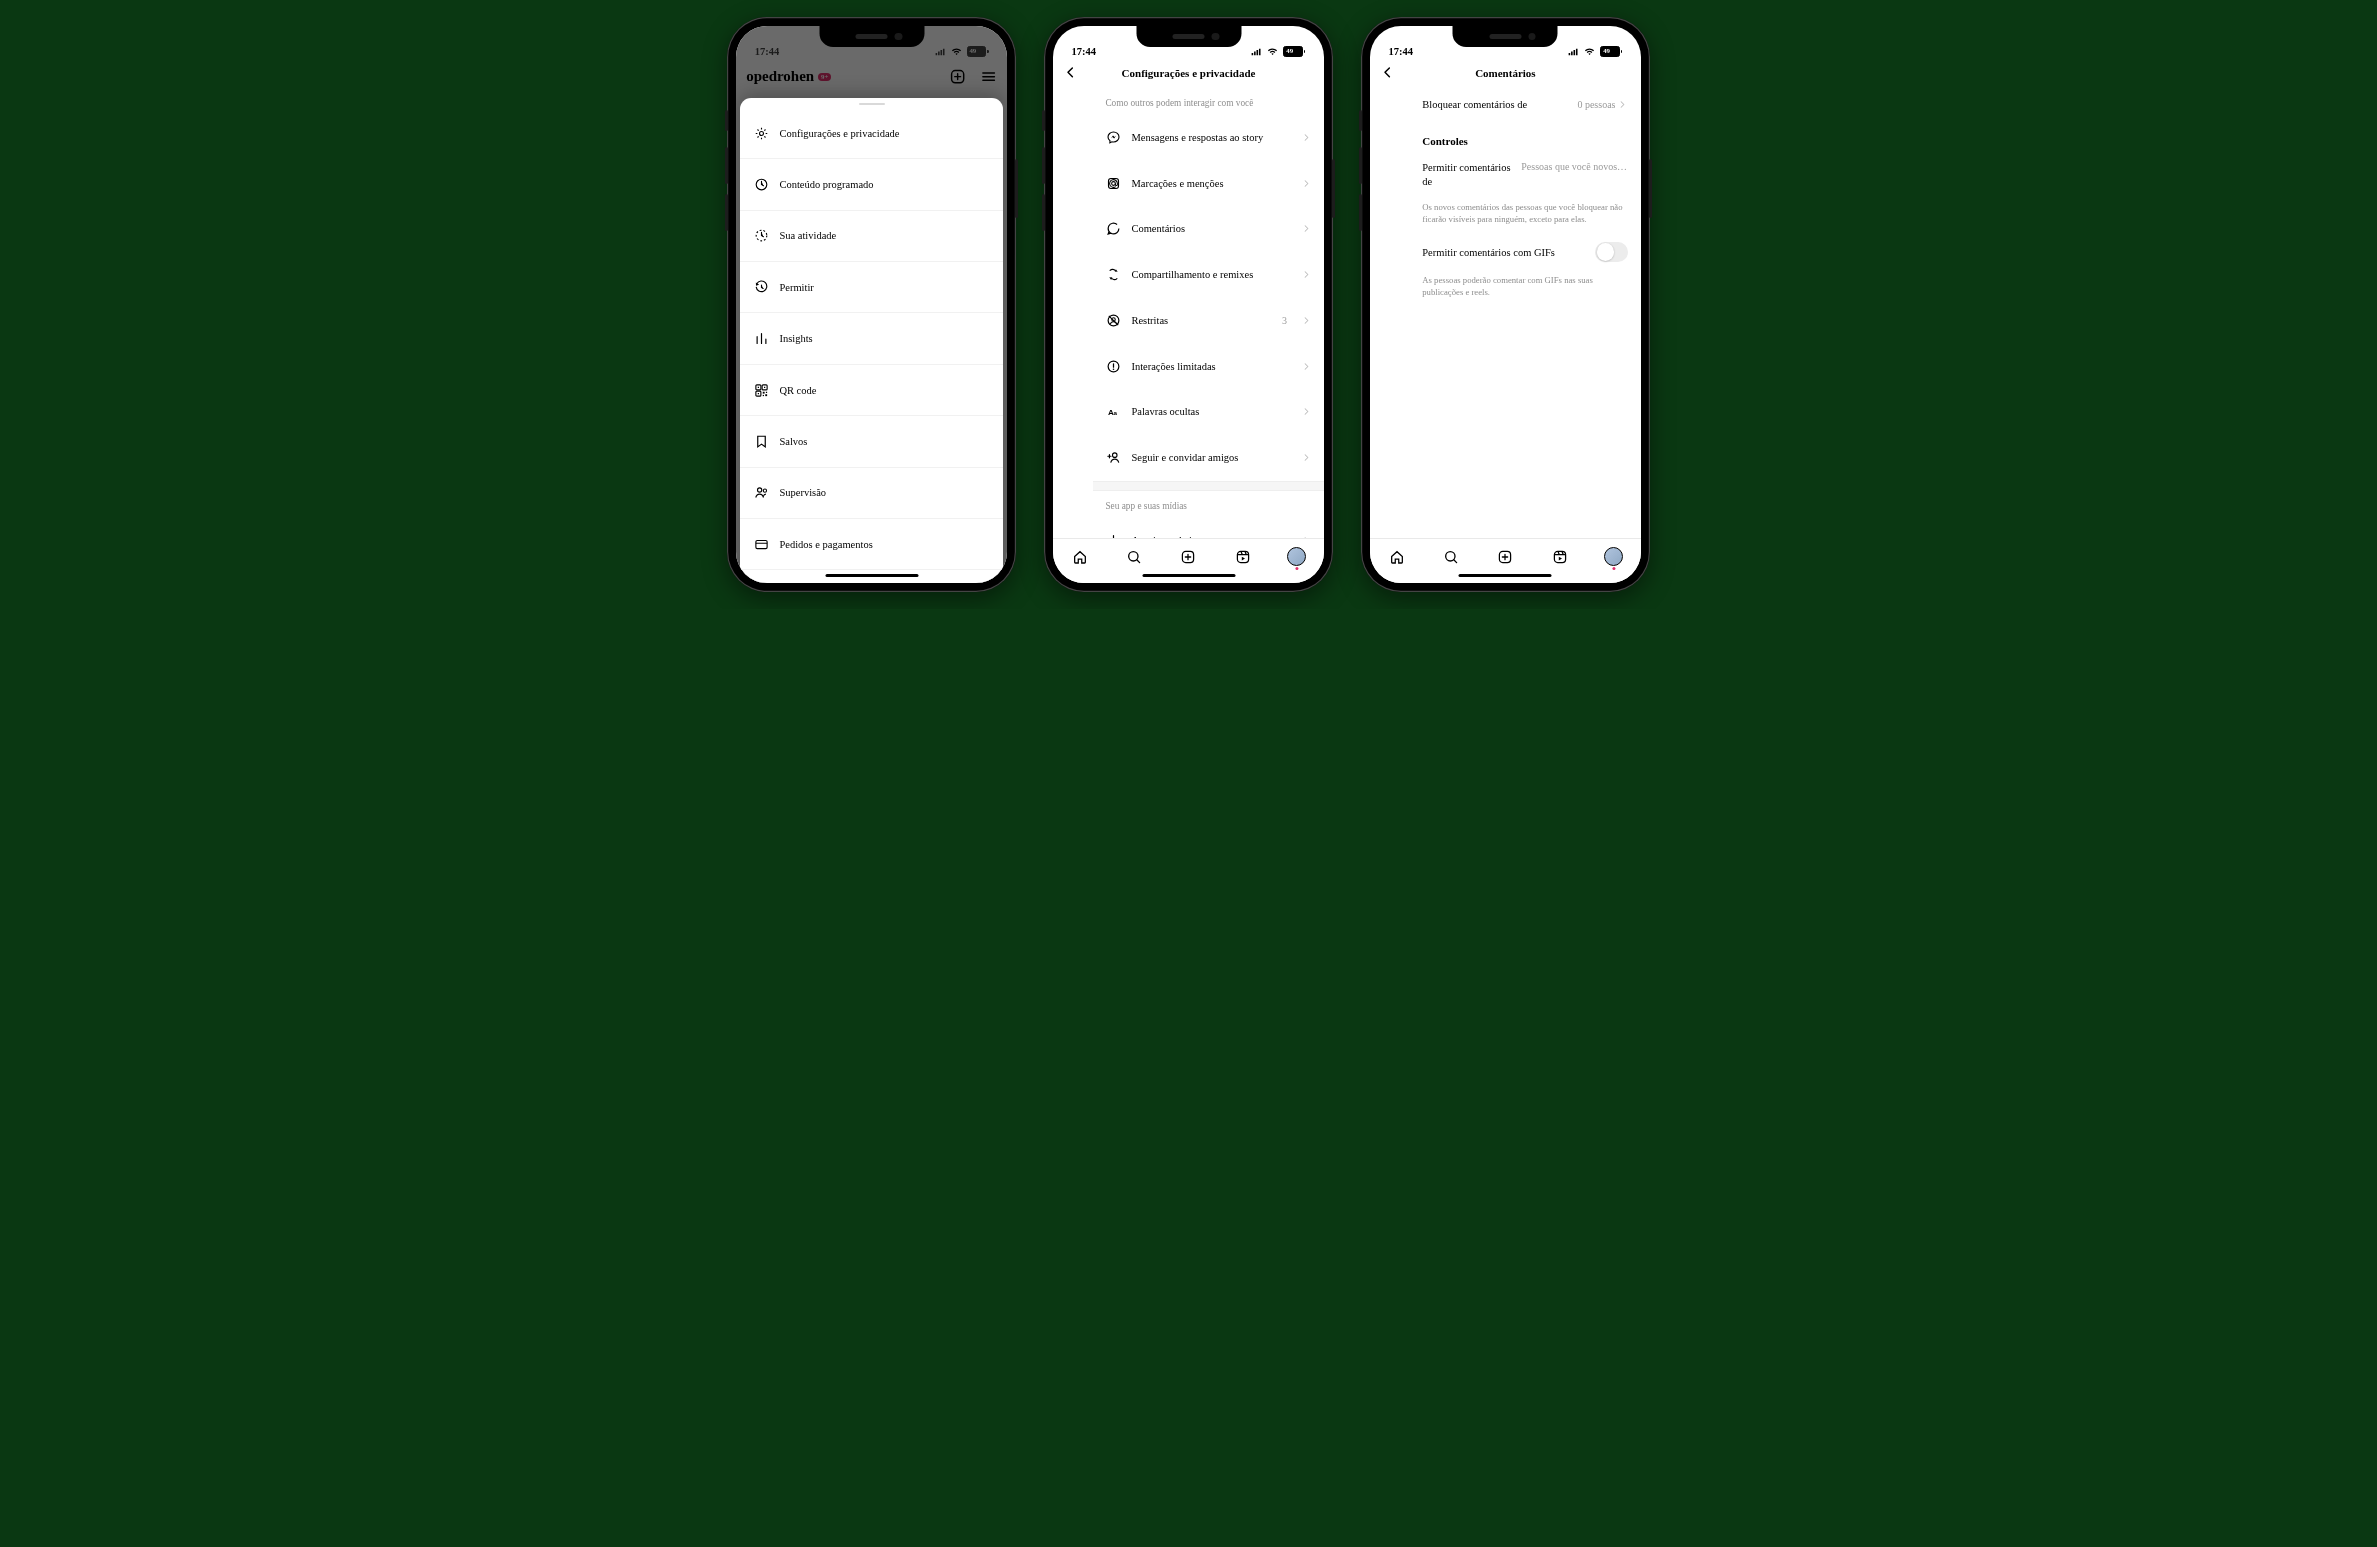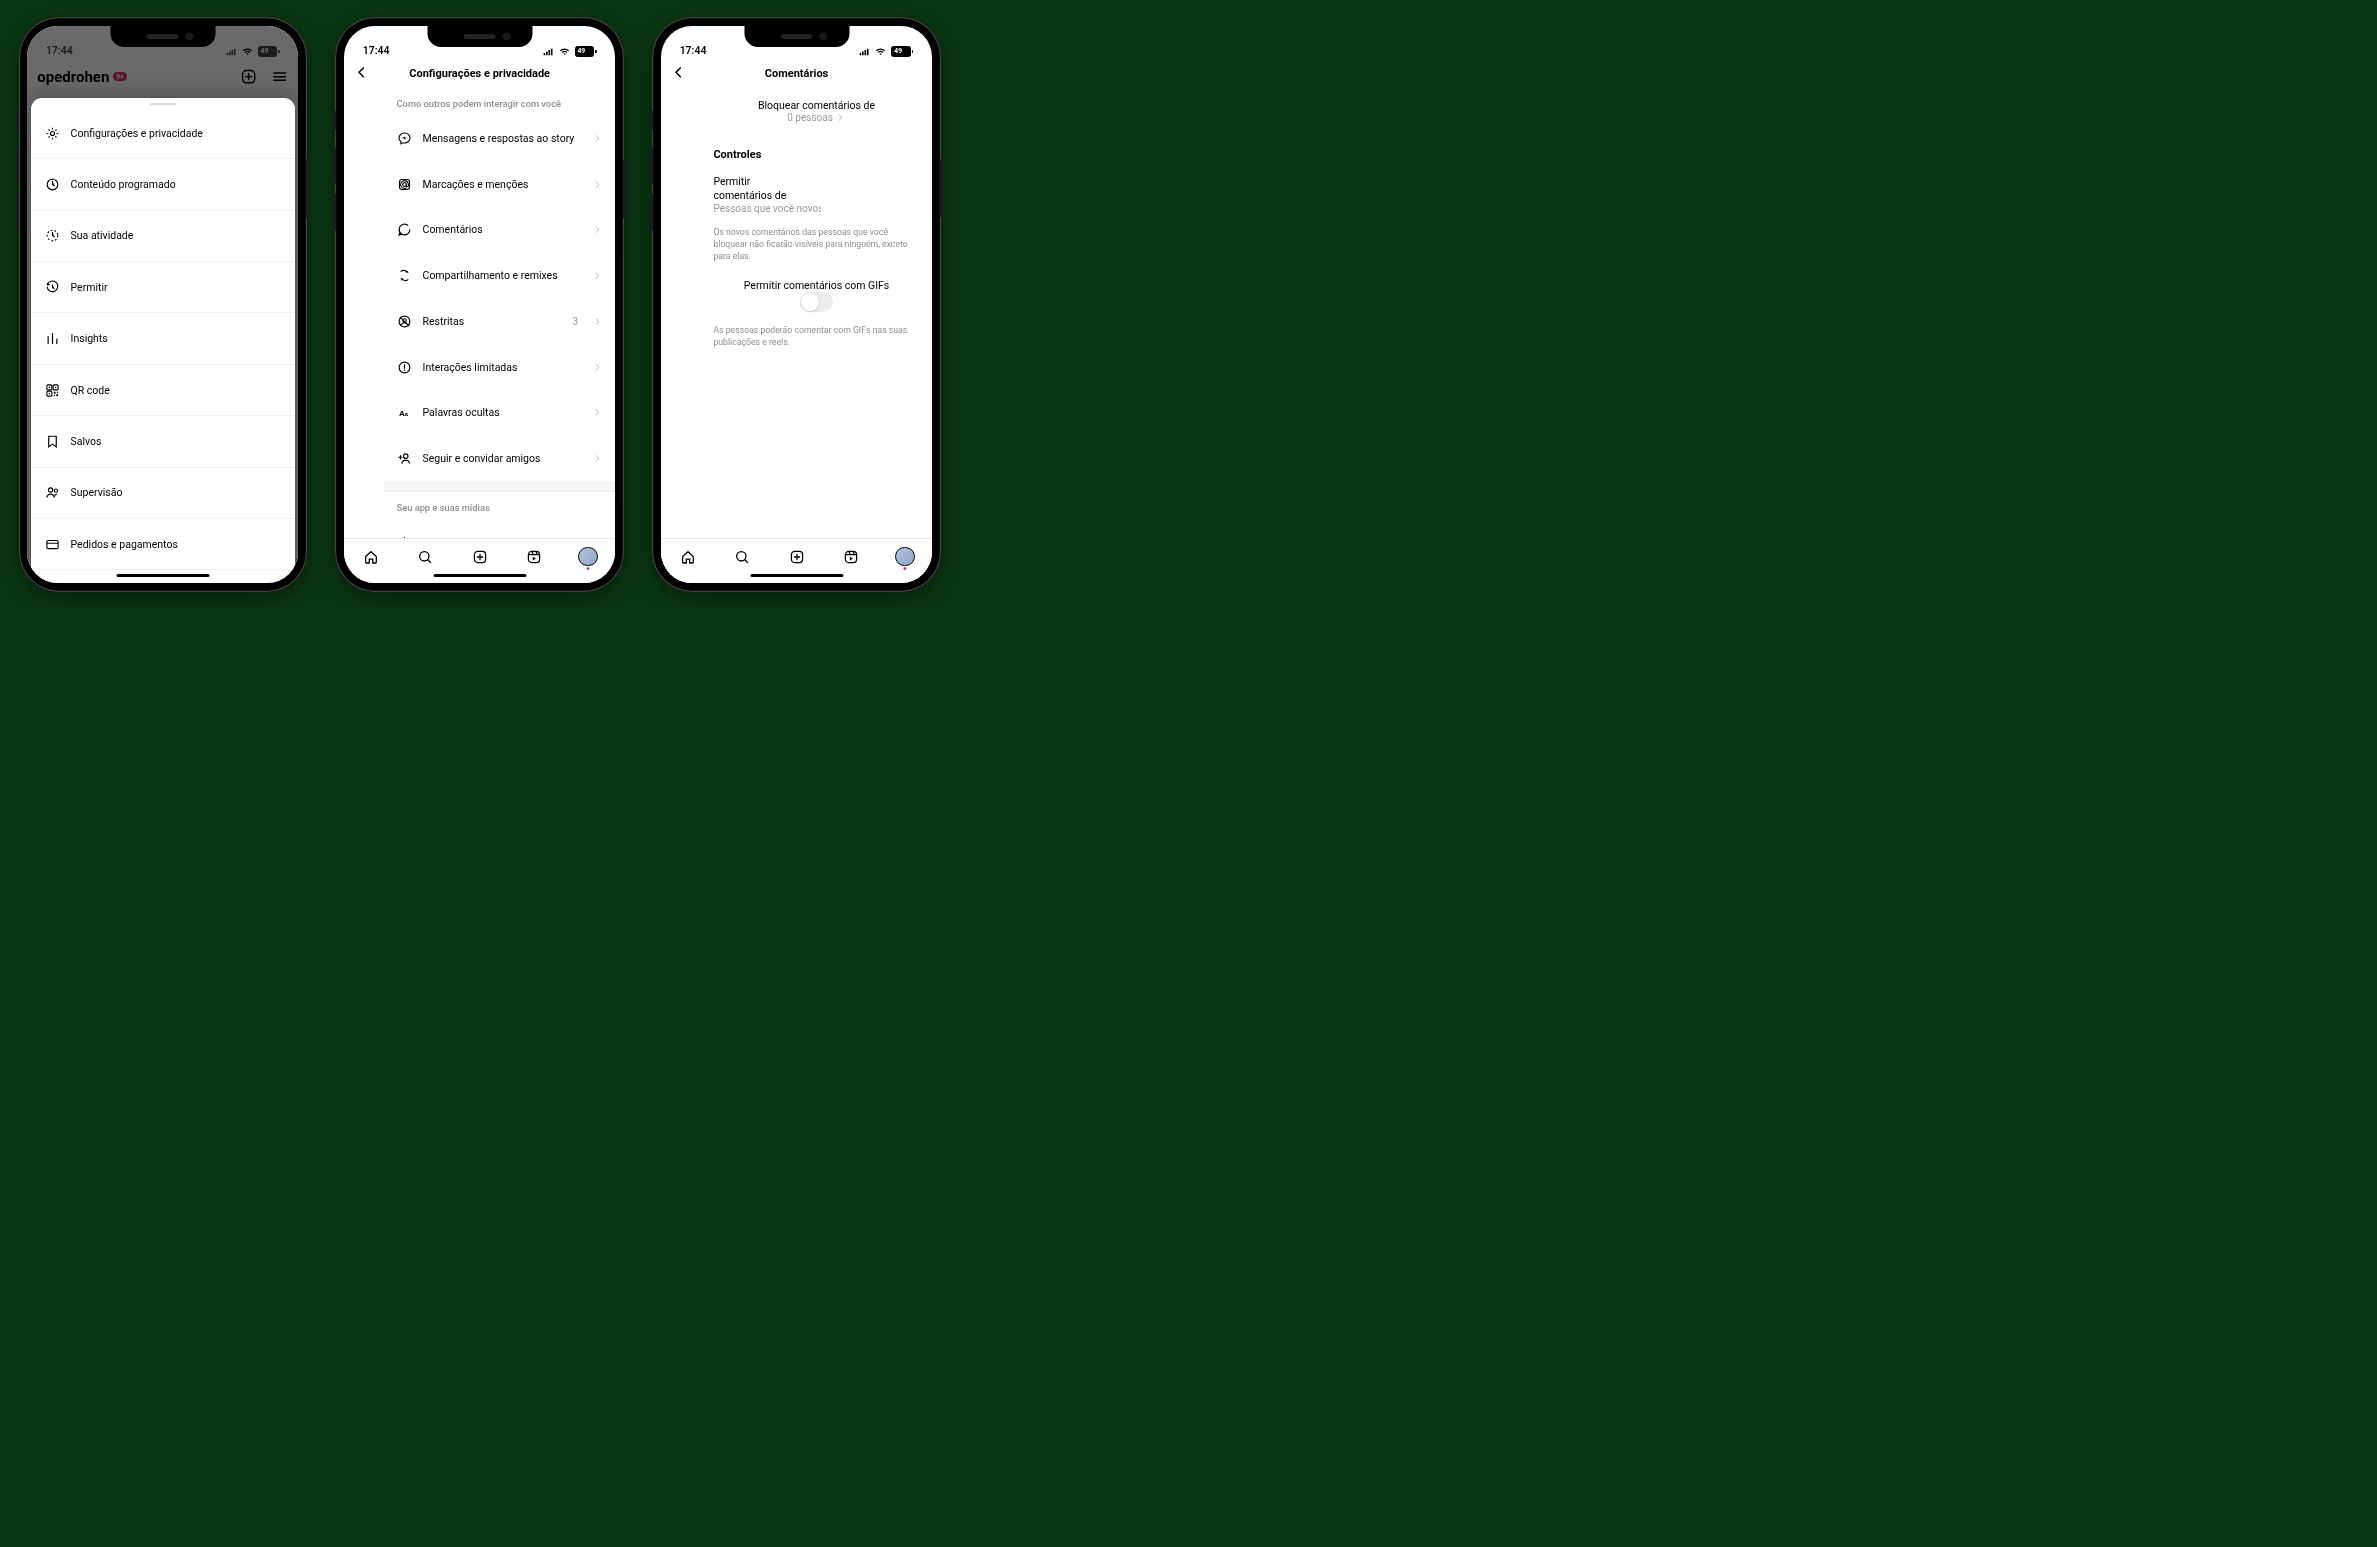--- a/index.html
+++ b/index.html
@@ -1,16 +1,16 @@
 <!DOCTYPE html>
 <html style="font-size:10px"><head>
 <meta charset="utf-8">
 <style>
   html,body{margin:0;padding:0;background:#0a3812;font-family:-apple-system,BlinkMacSystemFont,"Segoe UI",Roboto,Helvetica,Arial,sans-serif;-webkit-font-smoothing:antialiased;}
-  .stage{display:flex;gap:28.5px;justify-content:flex-start;align-items:flex-start;padding:17.3px 18.6px;}
+  .stage{display:flex;gap:28.5px;justify-content:center;align-items:flex-start;padding:17.3px 18.6px;font-family:Liberation Serif, serif;}
   .phone{width:271px;height:557px;background:#000;border-radius:40px;padding:8.7px;box-shadow:0 6.2px 25px rgba(0,0,0,.45),inset 0 0 0 1.2px #444;position:relative;flex:0 0 auto;}
   .screen{width:100%;height:100%;background:#fff;border-radius:31px;overflow:hidden;position:relative;display:flex;flex-direction:column;}
   
   .notch{position:absolute;top:0;left:50%;transform:translateX(-50%);width:105px;height:21px;background:#000;border-bottom-left-radius:13.6px;border-bottom-right-radius:13.6px;z-index:50;display:flex;align-items:center;justify-content:center;gap:25px;}
   .notch .speaker{width:32px;height:4.3px;background:#222;border-radius:2.5px;}
   .notch .cam{width:7.4px;height:7.4px;border-radius:50%;background:#1a1a1a;position:absolute;right:22px;top:6.8px;}
   .side-btn{position:absolute;background:#1d1d1d;border-radius:1.9px;}
   .sb-left1{left:-2.5px;top:93px;width:3.1px;height:21px;}
   .sb-left2{left:-2.5px;top:130px;width:3.1px;height:37px;}
   .sb-left3{left:-2.5px;top:177px;width:3.1px;height:37px;}
@@ -53,21 +53,21 @@
   .set-item .si-label{flex:1;}
   .set-item .si-trail{color:#9a9a9a;font-size:10px;margin-right:3.7px;}
   .chev{color:#bcbcbc;}
   .section-gap{height:8.7px;background:#f6f6f6;border-top:0.6px solid #eee;border-bottom:0.6px solid #eee;}
   
   .tabbar{position:absolute;left:0;right:0;bottom:0;height:35px;background:#fff;border-top:0.6px solid #e9e9e9;display:flex;align-items:center;justify-content:space-around;z-index:30;padding-bottom:8.7px;}
   .tab{width:20px;height:20px;display:flex;align-items:center;justify-content:center;position:relative;}
   .tab .active-dot{position:absolute;bottom:-3.7px;left:50%;transform:translateX(-50%);width:3.1px;height:3.1px;border-radius:50%;background:#e1306c;}
   .avatar-tab{width:17.3px;height:17.3px;border-radius:50%;background:linear-gradient(135deg,#b0c4de,#8fa8c4);border:1px solid #000;}
   
-  .s3-row{display:flex;align-items:center;justify-content:space-between;padding:11px 12.4px;color:#000;font-size:10.5px;flex-direction:column;}
+  .s3-row{display:flex;align-items:center;justify-content:space-between;padding:11px 12.4px;color:#000;font-size:10.5px;}
   .s3-row .val{color:#9a9a9a;font-size:10px;display:flex;align-items:center;gap:2px;max-width:52%;white-space:nowrap;overflow:hidden;text-overflow:ellipsis;}
   .s3-sec-title{font-size:11px;font-weight:700;color:#000;padding:13.6px 12.4px 3.7px 12.4px;}
   .s3-desc{font-size:8.7px;color:#8e8e8e;padding:1.2px 12.4px 6.2px 12.4px;line-height:1.38;}
   .switch{width:33px;height:20px;border-radius:10px;background:#ececec;position:relative;}
   .switch .knob{position:absolute;top:1.2px;left:1.2px;width:17.3px;height:17.3px;border-radius:50%;background:#fff;box-shadow:0 0.6px 1.9px rgba(0,0,0,.25);}
   .content-scroll{flex:1;overflow:hidden;position:relative;}
   .scroll-inner{position:absolute;inset:0;overflow:hidden;padding-left:40px;}
 </style>
 </head>
 <body>

